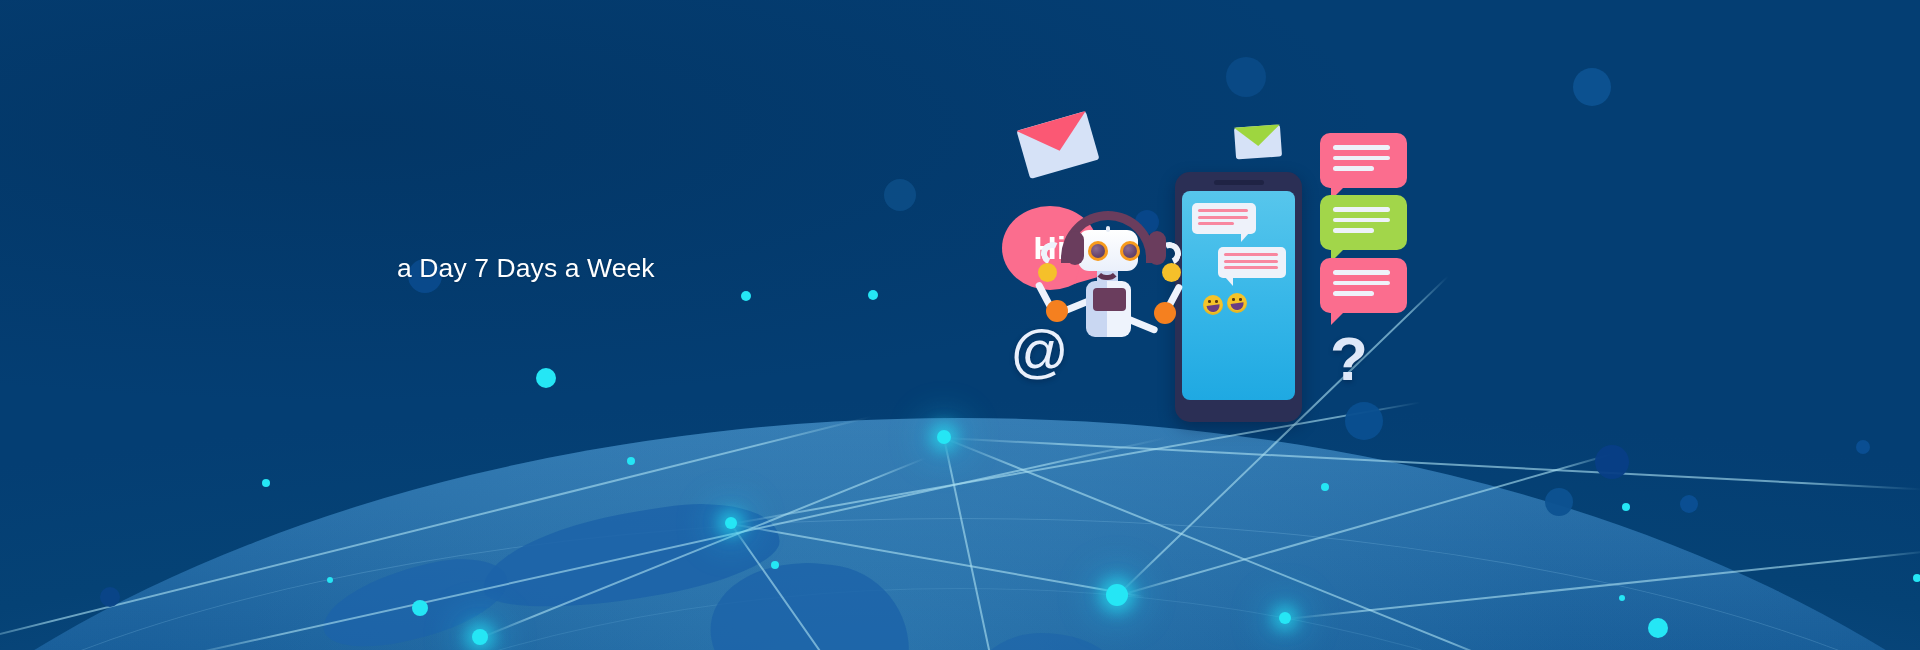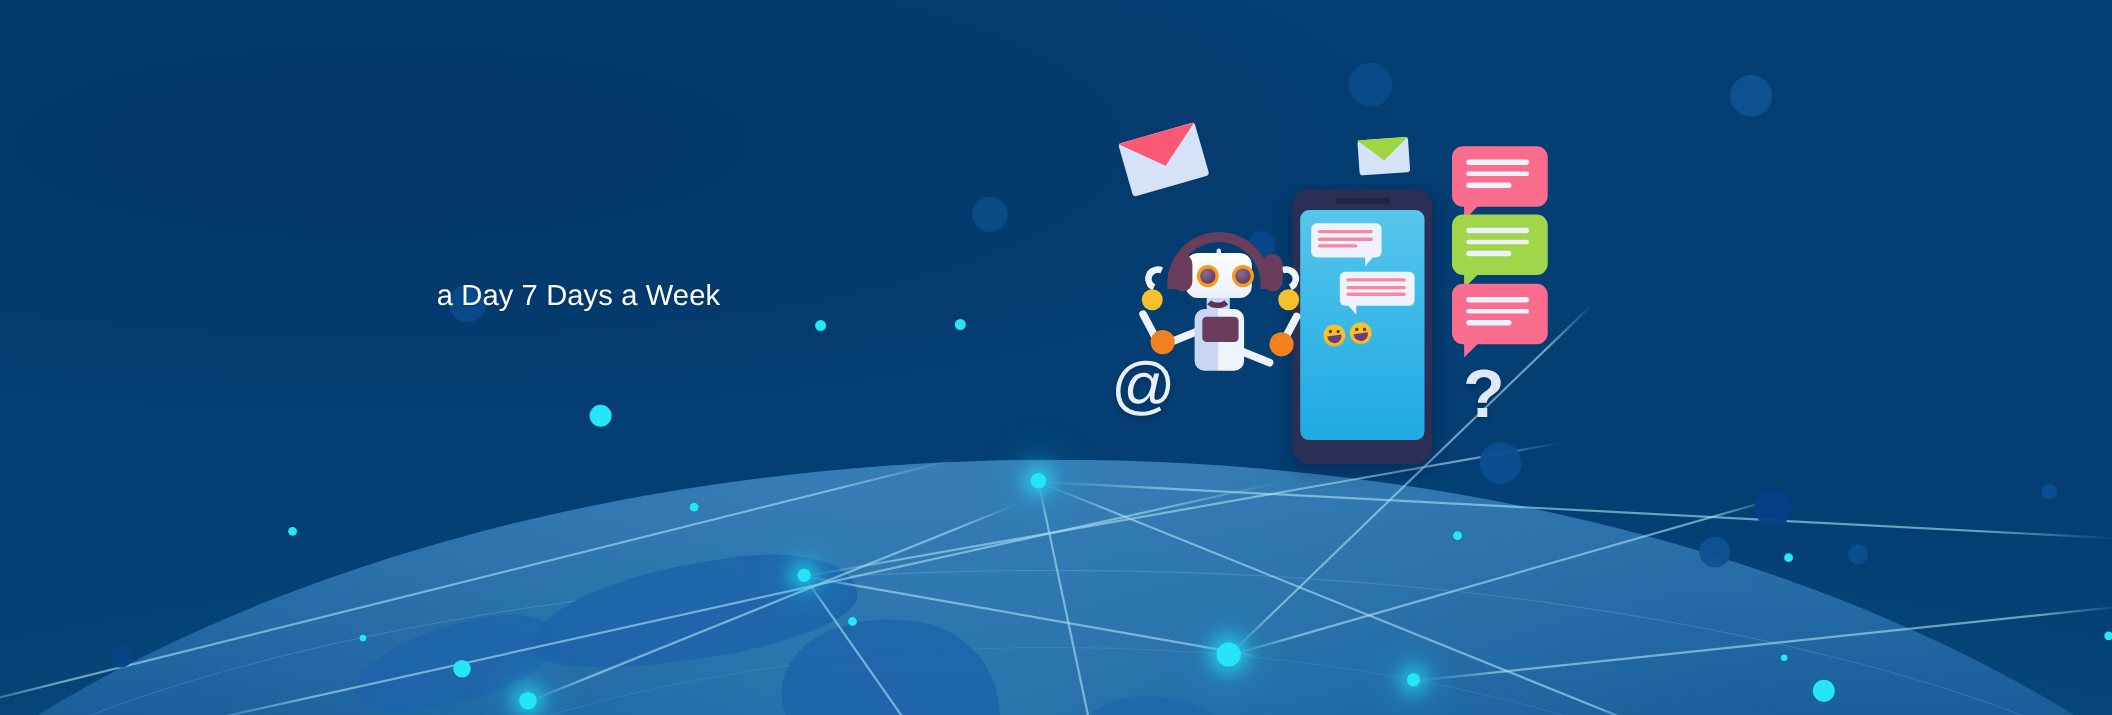--- a/index.html
+++ b/index.html
@@ -278,20 +278,24 @@
       <div class="env-body"></div>
       <div class="env-flap" style="left:0; top:0; border-left:36px solid transparent; border-right:36px solid transparent; border-top:31px solid #fb5874;"></div>
       <div style="position:absolute; left:0; top:0; width:0; height:0; border-left:36px solid #f1f5fd; border-right:36px solid #c3d2ee; border-top:31px solid transparent; opacity:0;"></div>
     </div>
 
     <div class="env" style="left:195px; top:26px; width:46px; height:32px; transform:rotate(-4deg);">
       <div class="env-body"></div>
       <div class="env-flap" style="left:0; top:0; border-left:23px solid transparent; border-right:23px solid transparent; border-top:20px solid #9ed63f;"></div>
     </div>
 
+    <div class="hi">
+      <div class="hi-tail"></div>
+      <span>Hi</span>
+    </div>
 
     <div class="at">@</div>
 
     <div class="qm">?</div>
 
     <div class="bub" style="left:280px; top:33px; width:87px; background:#fb6d8e;">
       <i style="width:94%"></i>
         <i style="width:94%"></i>
         <i style="width:68%"></i>
       <div class="bub-tail" style="left:11px; bottom:-12px; border-left:13px solid #fb6d8e; border-bottom:13px solid transparent;"></div>

